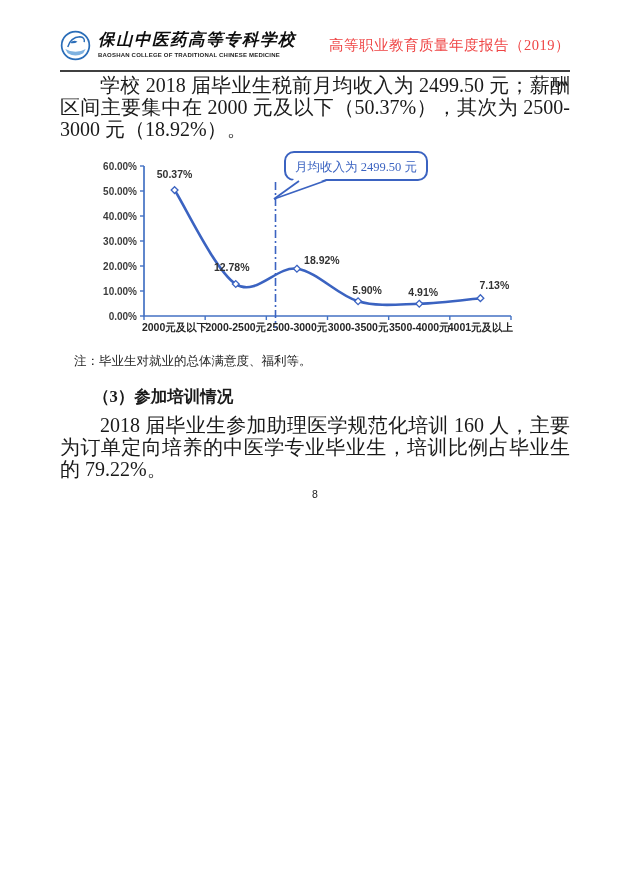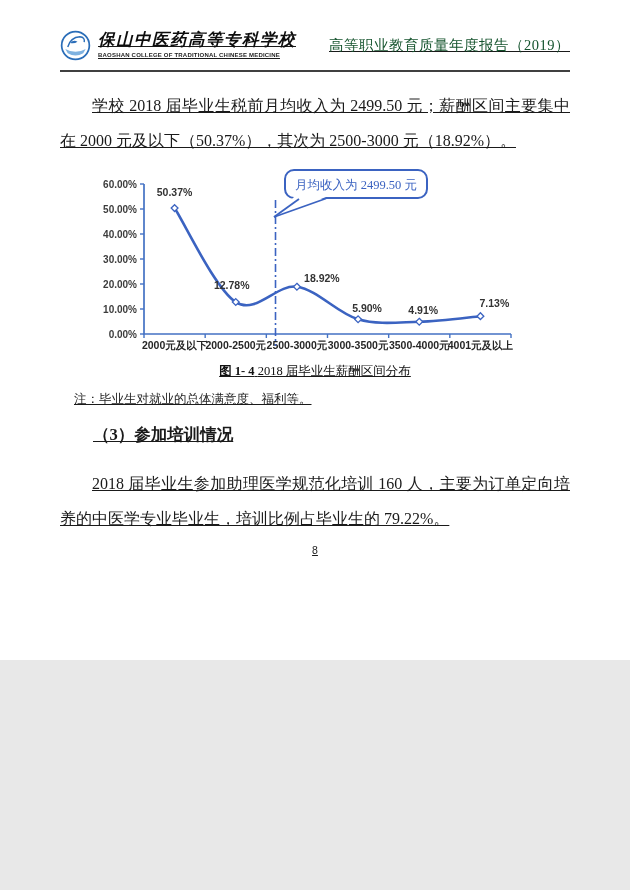--- a/index.html
+++ b/index.html
@@ -1,34 +1,34 @@
 <!DOCTYPE html>
 <html><head>
 <meta charset="utf-8">
 <style>
   html,body{margin:0;padding:0;background:#e8e8e8;}
   body{width:630px;height:890px;overflow:hidden;}
   .page{
-    width:630px;height:660px;background:#fff;box-sizing:border-box;
+    width:630px;height:890px;background:#fff;box-sizing:border-box;
     padding:26px 60px 0;
-    font-family:"Liberation Serif","DejaVu Serif",serif;color:#1a1a1a;text-decoration:underline;
+    font-family:"Liberation Serif","DejaVu Serif",serif;color:#1a1a1a;
   }
   
   .header{display:flex;justify-content:space-between;align-items:center;
     padding-bottom:6px;border-bottom:2.5px solid #404040;height:38px;}
   .brand{display:flex;align-items:center;gap:7px;}
   .logo{flex:0 0 auto;}
   .brand-text{display:flex;flex-direction:column;line-height:1;}
   .brand-cn{font-size:16.5px;font-weight:700;font-style:italic;letter-spacing:1.5px;color:#0d0d0d;}
   .brand-en{font-size:6px;font-weight:700;letter-spacing:0.2px;color:#1c1c1c;
     font-family:"Liberation Sans","DejaVu Sans",sans-serif;margin-top:3px;}
-  .report-title{font-size:14.5px;color:#14532d;letter-spacing:0.5px;white-space:nowrap;}
+  .report-title{font-size:14.5px;color:#ef4444;letter-spacing:0.5px;white-space:nowrap;}
   
   .heading{font-size:16.5px;font-weight:700;text-indent:2em;margin:12px 0 0;line-height:30px;}
-  .body-p{font-size:16px;line-height:35px;text-align:justify;text-indent:2em;margin:16px 0 0;}
+  .body-p{font-size:20px;line-height:22px;text-align:justify;text-indent:2em;margin:2px 0 0;}
   
   .chart{display:block;margin:4px 0 0 0;}
   .tick{font:600 10px "Liberation Sans","DejaVu Sans",sans-serif;fill:#3c3c3c;}
   .xlab{font:700 10.5px "Liberation Sans","DejaVu Sans",sans-serif;fill:#262626;}
   .dlab{font:700 10.5px "Liberation Sans","DejaVu Sans",sans-serif;fill:#333333;}
   .callout-text{font:400 12.5px "Liberation Serif","DejaVu Serif",serif;fill:#3b63c1;}
   
   .caption{text-align:center;font-size:12.5px;margin-top:3px;color:#111;}
   .cap-label{font-weight:700;}
   .note{font-size:12.5px;margin:11px 0 0 14px;color:#222;}
@@ -103,24 +103,20 @@
       <text x="307.0833333333333" y="150.25" text-anchor="middle" class="dlab">5.90%</text>
       <text x="363.25" y="151.725" text-anchor="middle" class="dlab">4.91%</text>
       <text x="434.41666666666663" y="145.175" text-anchor="middle" class="dlab">7.13%</text>
       <rect x="225" y="8" width="142" height="28" rx="9" fill="#fff" stroke="#3b63c1" stroke-width="2"></rect>
       <polygon points="234,35 266,35 214,55" fill="#fff"></polygon>
       <line x1="239" y1="37" x2="214" y2="55" stroke="#3b63c1" stroke-width="1.8"></line>
       <line x1="214" y1="55" x2="266" y2="36.5" stroke="#3b63c1" stroke-width="1.8"></line>
       <text x="296" y="27" text-anchor="middle" class="callout-text">月均收入为 2499.50 元</text>
     </svg>
 
-  <div class="caption">
-    <span class="cap-label">图 1- 4</span>
-    <span>2018 届毕业生薪酬区间分布</span>
-  </div>
   <div class="note">注：毕业生对就业的总体满意度、福利等。</div>
 
   <div class="heading sp-before">（3）参加培训情况</div>
   <p class="body-p">2018 届毕业生参加助理医学规范化培训 160 人，主要为订单定向培养的中医学专业毕业生，培训比例占毕业生的 79.22%。</p>
 
 
   <div class="footer">8</div>
 
 </div>
 

